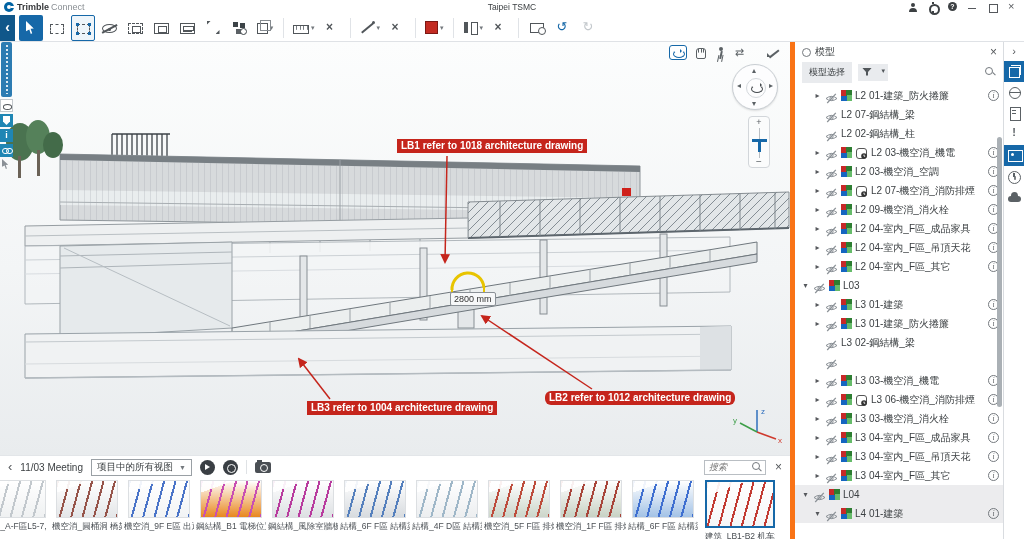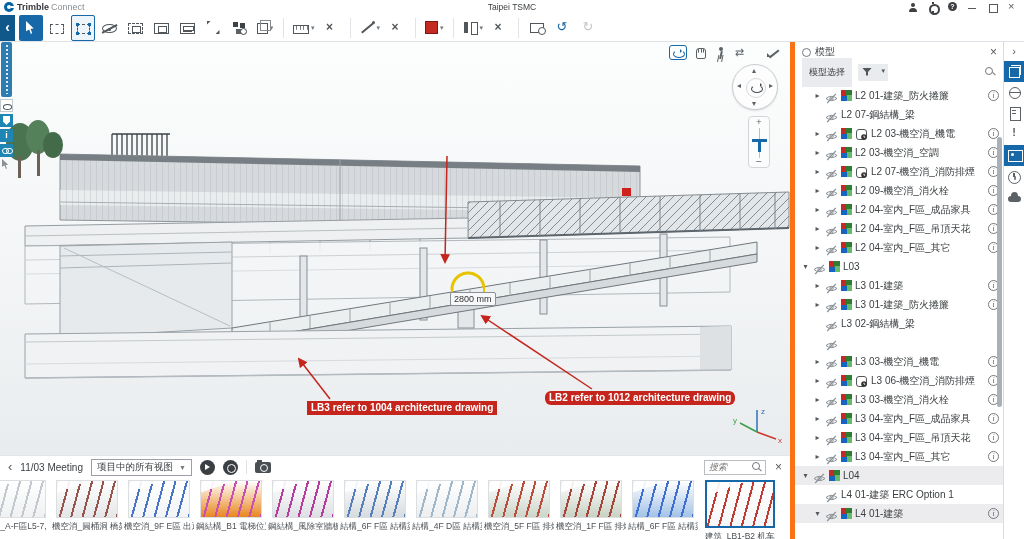--- a/index.html
+++ b/index.html
@@ -147,21 +147,21 @@
   .tlab{font-size:8.5px;color:#4a4f54;margin-top:3px;white-space:nowrap;overflow:hidden;max-width:70px;}
   .selthumb{width:72px;}
   .selthumb .tprev{width:70px;height:48px;border:2px solid #1668a8;}
   
   .panel{width:213px;border-left:5px solid #f97316;background:#fff;display:flex;flex-direction:column;position:relative;}
   .phead{height:18px;display:flex;align-items:center;padding:2px 6px 0 7px;}
   .pdot{width:9px;height:9px;border-radius:50%;border:1.5px solid #74797e;margin-right:4px;}
   .ptitle{font-size:10px;color:#3c4043;}
   .pclose{margin-left:auto;font-size:12px;color:#55585c;cursor:pointer;line-height:12px;}
   .ptabs{height:24px;display:flex;align-items:center;gap:6px;padding:2px 7px;}
-  .pselbtn{background:#e9ebee;border:none;font-size:9px;color:#3c4043;height:29px;padding:0 7px;cursor:pointer;font-family:"Liberation Sans",sans-serif;}
+  .pselbtn{background:#e9ebee;border:none;font-size:9px;color:#3c4043;height:21px;padding:0 7px;cursor:pointer;font-family:"Liberation Sans",sans-serif;}
   .pfilter{background:#e9ebee;border:none;height:17px;width:30px;position:relative;cursor:pointer;}
   .pfilter::before{content:"";position:absolute;left:4px;top:4px;width:10px;height:8px;background:#51565a;clip-path:polygon(0 0,100% 0,60% 55%,60% 100%,40% 100%,40% 55%);}
   .pfilter::after{content:"▾";position:absolute;right:3px;top:3px;font-size:7px;color:#51565a;}
   .psearch{margin-left:auto;width:11px;height:11px;position:relative;cursor:pointer;}
   .ptree{flex:1;overflow:hidden;padding-top:2px;position:relative;}
   .trow{height:19px;display:flex;align-items:center;gap:3px;padding-right:4px;}
   .trow.sel{background:#ececee;}
   .arrow{width:9px;font-size:8px;color:#55585c;text-align:center;flex:0 0 auto;cursor:pointer;}
   .eyeoff{width:13px;height:11px;flex:0 0 auto;cursor:pointer;}
   .sqicon{width:11px;height:11px;flex:0 0 auto;background:conic-gradient(#2e7d32 0 25%,#66bb6a 0 50%,#1565c0 0 75%,#c62828 0 100%);}
@@ -421,20 +421,21 @@
         <g font-size="8" font-family="Liberation Sans, sans-serif">
           <line x1="757" y1="390" x2="757" y2="368" stroke="#2f6fbd" stroke-width="1.5"></line>
           <line x1="757" y1="390" x2="776" y2="397" stroke="#cf3a2e" stroke-width="1.5"></line>
           <line x1="757" y1="390" x2="740" y2="381" stroke="#3d9e48" stroke-width="1.5"></line>
           <text x="761" y="372" fill="#2f6fbd">z</text>
           <text x="778" y="401" fill="#cf3a2e">x</text>
           <text x="733" y="381" fill="#3d9e48">y</text>
         </g>
       </svg>
 
+      <div class="anno anno-lb1">LB1 refer to 1018 architecture drawing</div>
       <div class="anno anno-lb2">LB2 refer to 1012 architecture drawing</div>
       <div class="anno anno-lb3">LB3 refer to 1004 architecture drawing</div>
       <div class="measlabel">2800 mm</div>
 
       <div class="vtools">
         <button class="vtb vtb-active">
             <span class="ric gly-orbit"></span>
           </button>
         <button class="vtb">
             <span class="ric gly-pan"></span>
@@ -568,20 +569,29 @@
         <div class="trow" style="padding-left: 18px;">
           <span class="arrow"></span>
           <span class="eyeoff"><svg width="13" height="11" viewBox="0 0 13 11">
               <path d="M1 5.5 Q6.5 1.2 12 5.5 Q6.5 9.8 1 5.5 Z" fill="none" stroke="#8a9096"></path>
               <circle cx="6.5" cy="5.5" r="1.6" fill="none" stroke="#8a9096"></circle>
               <line x1="2.2" y1="10" x2="10.8" y2="0.8" stroke="#8a9096" stroke-width="1.2"></line>
             </svg></span>
           <span class="tlabel">L2 07-鋼結構_梁</span>
         </div>
         <div class="trow" style="padding-left: 18px;">
+          <span class="arrow"></span>
+          <span class="eyeoff"><svg width="13" height="11" viewBox="0 0 13 11">
+              <path d="M1 5.5 Q6.5 1.2 12 5.5 Q6.5 9.8 1 5.5 Z" fill="none" stroke="#8a9096"></path>
+              <circle cx="6.5" cy="5.5" r="1.6" fill="none" stroke="#8a9096"></circle>
+              <line x1="2.2" y1="10" x2="10.8" y2="0.8" stroke="#8a9096" stroke-width="1.2"></line>
+            </svg></span>
+          <span class="tlabel">L2 02-鋼結構_柱</span>
+        </div>
+        <div class="trow" style="padding-left: 18px;">
           <span class="arrow">▸</span>
           <span class="eyeoff"><svg width="13" height="11" viewBox="0 0 13 11">
               <path d="M1 5.5 Q6.5 1.2 12 5.5 Q6.5 9.8 1 5.5 Z" fill="none" stroke="#8a9096"></path>
               <circle cx="6.5" cy="5.5" r="1.6" fill="none" stroke="#8a9096"></circle>
               <line x1="2.2" y1="10" x2="10.8" y2="0.8" stroke="#8a9096" stroke-width="1.2"></line>
             </svg></span>
           <span class="sqicon"></span>
           <span class="cubebadge"><svg width="13" height="13" viewBox="0 0 13 13">
               <rect x="1.5" y="1.5" width="10" height="10" rx="2.5" fill="none" stroke="#555"></rect>
               <circle cx="9" cy="9" r="2.8" fill="#333"></circle>
@@ -787,29 +797,20 @@
         <div class="trow sel" style="padding-left: 6px;">
           <span class="arrow">▾</span>
           <span class="eyeoff"><svg width="13" height="11" viewBox="0 0 13 11">
               <path d="M1 5.5 Q6.5 1.2 12 5.5 Q6.5 9.8 1 5.5 Z" fill="none" stroke="#8a9096"></path>
               <circle cx="6.5" cy="5.5" r="1.6" fill="none" stroke="#8a9096"></circle>
               <line x1="2.2" y1="10" x2="10.8" y2="0.8" stroke="#8a9096" stroke-width="1.2"></line>
             </svg></span>
           <span class="sqicon"></span>
           <span class="tlabel">L04</span>
         </div>
-        <div class="trow" style="padding-left: 18px;">
-          <span class="arrow"></span>
-          <span class="eyeoff"><svg width="13" height="11" viewBox="0 0 13 11">
-              <path d="M1 5.5 Q6.5 1.2 12 5.5 Q6.5 9.8 1 5.5 Z" fill="none" stroke="#8a9096"></path>
-              <circle cx="6.5" cy="5.5" r="1.6" fill="none" stroke="#8a9096"></circle>
-              <line x1="2.2" y1="10" x2="10.8" y2="0.8" stroke="#8a9096" stroke-width="1.2"></line>
-            </svg></span>
-          <span class="tlabel">L4 01-建築 ERC Option 1</span>
-        </div>
         <div class="trow sel" style="padding-left: 18px;">
           <span class="arrow">▾</span>
           <span class="eyeoff"><svg width="13" height="11" viewBox="0 0 13 11">
               <path d="M1 5.5 Q6.5 1.2 12 5.5 Q6.5 9.8 1 5.5 Z" fill="none" stroke="#8a9096"></path>
               <circle cx="6.5" cy="5.5" r="1.6" fill="none" stroke="#8a9096"></circle>
               <line x1="2.2" y1="10" x2="10.8" y2="0.8" stroke="#8a9096" stroke-width="1.2"></line>
             </svg></span>
           <span class="sqicon"></span>
           <span class="tlabel">L4 01-建築</span>
           <span class="infoic">i</span>

